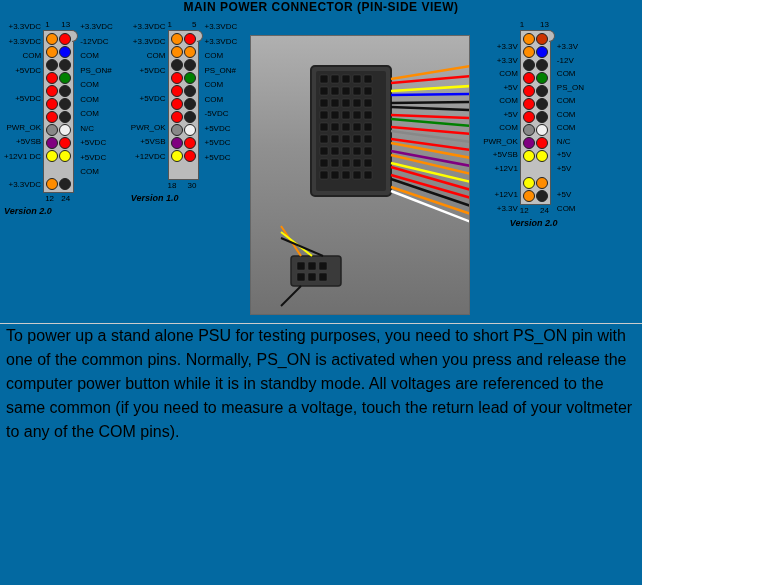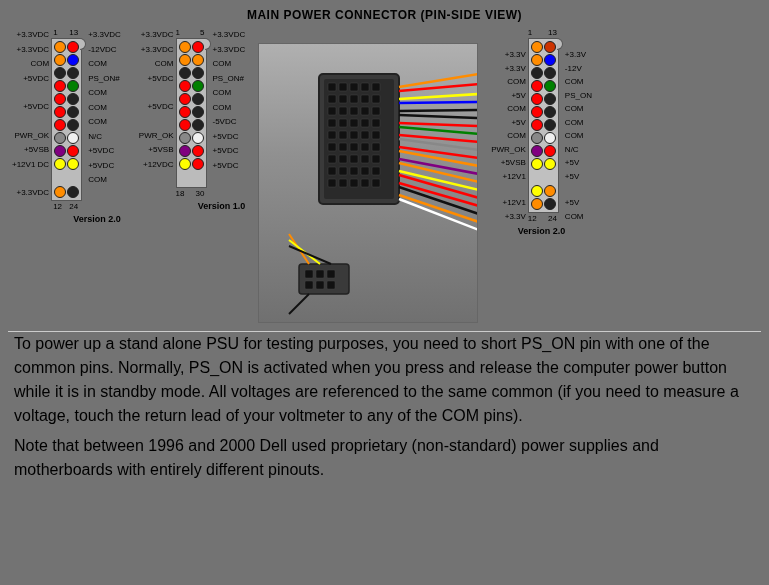--- a/index.html
+++ b/index.html
@@ -6,24 +6,23 @@
     body {
       width: 769px;
       height: 585px;
       background: #ffffff;
       font-family: Arial, sans-serif;
       font-size: 11px;
       overflow: hidden;
     }
 
     .main-container {
-      width: 769px;
+      width: 642px;
       height: 585px;
-      padding: 8px;
-      background: #737373;
+      background: #0369a1;
     }
 
     .title {
       font-size: 12px;
       font-weight: bold;
       text-align: center;
       margin-bottom: 6px;
       letter-spacing: 0.5px;
     }
 
@@ -36,20 +35,21 @@
     .white { background: #f0f0f0; border: 1px solid #999; }
     .purple { background: #800080; }
     .green { background: #008000; }
     .gray { background: #888; }
 
     .version-label {
       font-size: 9px;
       text-align: center;
       margin-top: 3px;
       font-weight: bold;
+      font-style: italic;
     }
 
     
     .text-section {
       border-top: 1px solid #ccc;
       padding-top: 6px;
       font-size: 16px;
       line-height: 1.5;
       color: #000;
     }
@@ -62,21 +62,21 @@
     .diagram-area {
       display: flex;
       flex-direction: row;
       gap: 8px;
       padding: 0 4px;
     }
 
     .connector-20pin, .connector-24pin {
       display: flex;
       flex-direction: column;
-      align-items: flex-end;
+      align-items: flex-start;
     }
 
     .pin-numbers-top {
       display: flex;
       justify-content: space-between;
       width: 100%;
       font-size: 8px;
       padding: 0 2px;
       margin-bottom: 1px;
     }
@@ -547,16 +547,15 @@
           <div>COM</div>
         </div>
       </div>
       <div class="version-label" style="font-size:9px; font-weight:bold; margin-top:3px;">Version 2.0</div>
     </div>
 
   </div>
 
   <div class="text-section" style="margin-top:8px; padding: 0 6px;">
     <div class="text-paragraph">To power up a stand alone PSU for testing purposes, you need to short PS_ON pin with one of the common pins. Normally, PS_ON is activated when you press and release the computer power button while it is in standby mode. All voltages are referenced to the same common (if you need to measure a voltage, touch the return lead of your voltmeter to any of the COM pins).</div>
-    <div class="text-paragraph">Note that between 1996 and 2000 Dell used proprietary (non-standard) power supplies and motherboards with entirely different pinouts.</div>
   </div>
 
 </div>
 
 </body></html>

